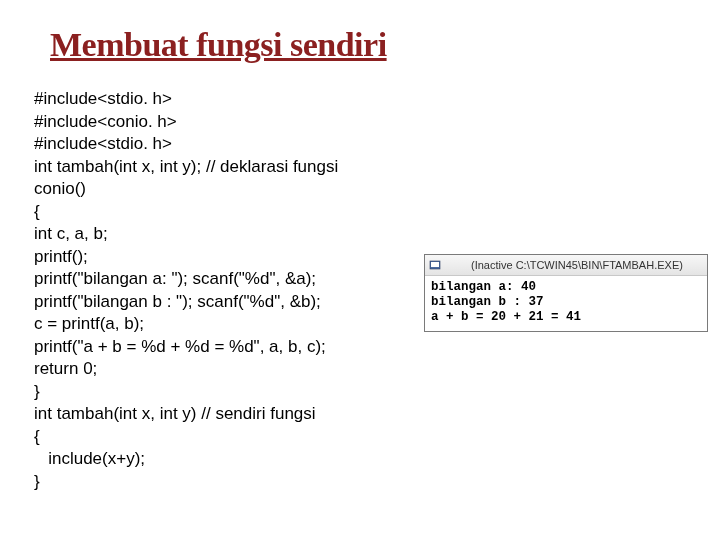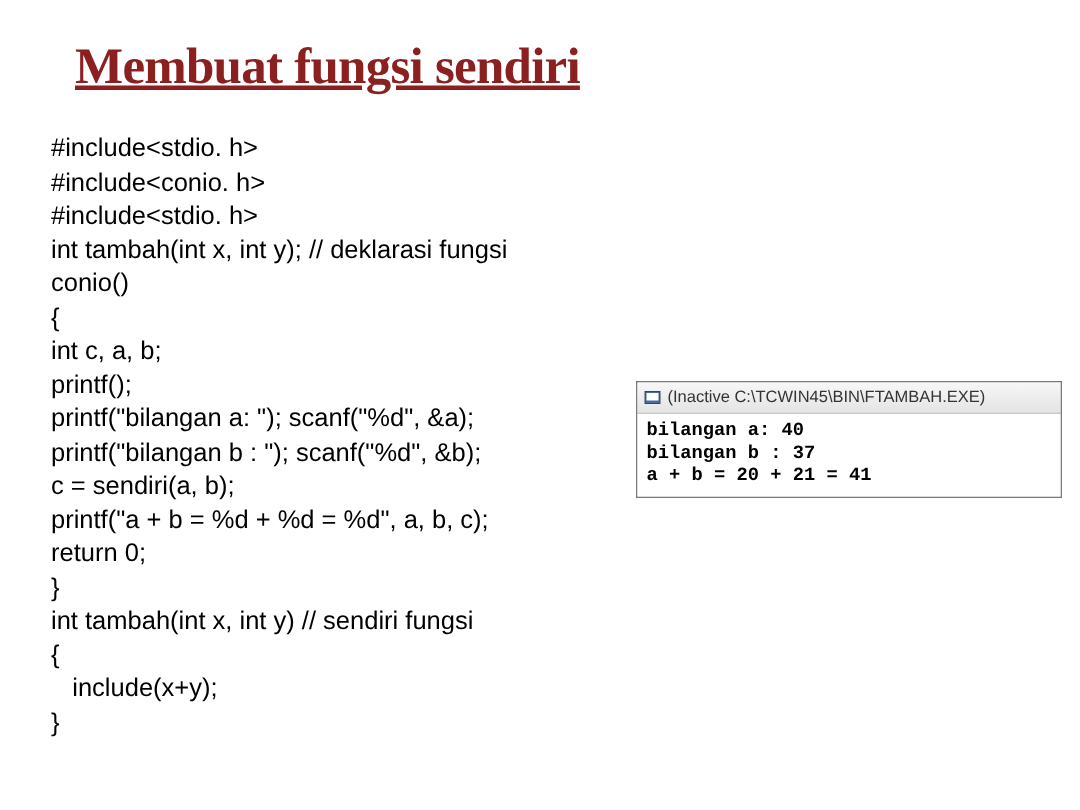--- a/index.html
+++ b/index.html
@@ -47,20 +47,21 @@
   .term-title {
     height: 20px;
     background: linear-gradient(#f7f7f7, #e4e4e4);
     border-bottom: 1px solid #c8c8c8;
     display: flex;
     align-items: center;
     padding-left: 4px;
     font-size: 11px;
     font-family: "Segoe UI", Tahoma, sans-serif;
     color: #333;
+    gap: 26px;
   }
   .term-icon {
     width: 12px;
     height: 12px;
     margin-right: 4px;
     display: inline-flex;
     align-items: center;
     justify-content: center;
   }
   .term-body {
@@ -82,21 +83,21 @@
 <div class="code"><span>#include&lt;stdio. h&gt;</span>
 <span>#include&lt;conio. h&gt;</span>
 <span>#include&lt;stdio. h&gt;</span>
 <span>int tambah(int x, int y); // deklarasi fungsi</span>
 <span>conio()</span>
 <span>{</span>
 <span>int c, a, b;</span>
 <span>printf();</span>
 <span>printf("bilangan a: "); scanf("%d", &amp;a);</span>
 <span>printf("bilangan b : "); scanf("%d", &amp;b);</span>
-<span>c = sendiri(a, b);</span>
+<span>c = printf(a, b);</span>
 <span>printf("a + b = %d + %d = %d", a, b, c);</span>
 <span>return 0;</span>
 <span>}</span>
 <span>int tambah(int x, int y) // sendiri fungsi</span>
 <span>{</span>
 <span>   include(x+y);</span>
 <span>}</span></div>
 
 <div class="terminal">
   <div class="term-title">

